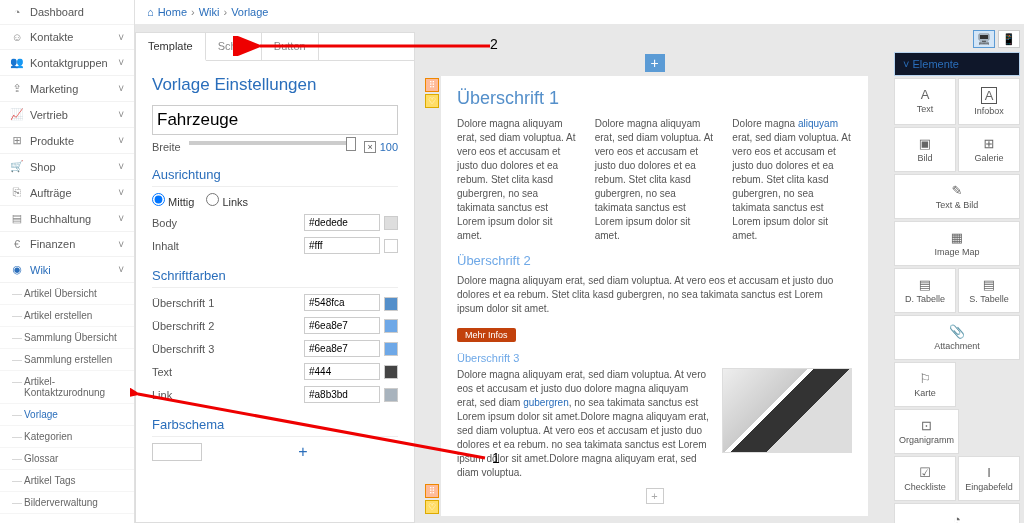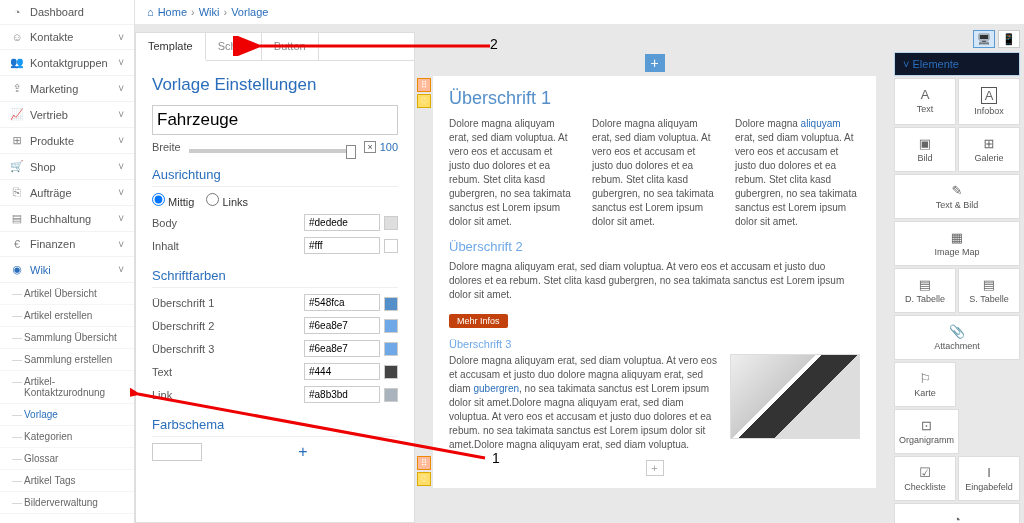--- a/index.html
+++ b/index.html
@@ -13,34 +13,34 @@
   .nav-item .icon{width:14px;text-align:center;color:#888}
   .nav-item.active .icon{color:#2a6ebb}
   .nav-sub{padding:5px 10px 5px 24px;color:#666;font-size:10px;cursor:pointer;border-bottom:1px solid #f5f5f5;position:relative}
   .nav-sub::before{content:"—";position:absolute;left:12px;color:#ccc}
   .nav-sub.active{color:#2a6ebb;font-weight:500}
   .chev{font-size:10px;color:#888}
   
   .main{flex:1;display:flex;flex-direction:column;min-width:0}
   .crumbs{padding:6px 12px;background:#fff;font-size:11px;color:#888;display:flex;gap:4px;align-items:center}
   .crumbs a{color:#2a6ebb;text-decoration:none}
-  .workspace{flex:1;display:flex;gap:0;min-height:0}
+  .workspace{flex:1;display:flex;gap:8px;min-height:0}
   
   .settings{width:280px;background:#fff;border:1px solid #ddd;margin:8px 0 0 0;display:flex;flex-direction:column;overflow:auto}
   .tabs{display:flex;border-bottom:1px solid #ddd}
   .tab{padding:7px 12px;font-size:11px;color:#888;border-right:1px solid #ddd;cursor:pointer}
   .tab.active{color:#333;background:#fff;border-bottom:2px solid #fff;margin-bottom:-1px;font-weight:500}
   .sbody{padding:0 16px 16px;overflow:auto}
   .stitle{color:#2a6ebb;font-size:17px;margin:14px 0 10px}
   .sh{color:#2a6ebb;font-size:13px;margin:14px 0 6px;border-bottom:1px solid #eee;padding-bottom:4px}
   .row{display:flex;align-items:center;justify-content:space-between;margin:6px 0;font-size:11px;color:#555}
   .row input[type=text]{width:76px;border:1px solid #ccc;padding:2px 4px;font-size:10px}
   .row .sw{width:14px;height:14px;border:1px solid #ccc;margin-left:4px}
   .fullinput{width:100%;border:1px solid #ccc;padding:4px;font-size:17px}
-  .slider-row{display:flex;align-items:flex-end;gap:4px;margin:6px 0;font-size:11px;color:#555}
+  .slider-row{display:flex;align-items:flex-start;gap:4px;margin:6px 0;font-size:11px;color:#555}
   .slider-row .track{flex:1;height:4px;background:#ccc;position:relative;margin:0 4px}
   .slider-row .track::after{content:"";position:absolute;right:0;top:-4px;width:8px;height:12px;background:#fff;border:1px solid #888}
   .radio-row{display:flex;gap:12px;align-items:center;margin:6px 0}
   .cs-row{display:flex;align-items:center;gap:6px;margin-top:6px}
   .cs-row .box{width:50px;height:18px;border:1px solid #ccc;background:#fff}
   .cs-row .plus{flex:1;text-align:center;color:#2a6ebb;font-size:16px;cursor:pointer}
   
   .preview-wrap{flex:1;padding:30px 18px 10px;min-width:0;overflow:hidden}
   .addbar{text-align:center;margin-bottom:4px}
   .addbtn{display:inline-block;width:20px;height:18px;background:#5b9bd5;color:#fff;text-align:center;line-height:18px;font-size:14px;cursor:pointer}

